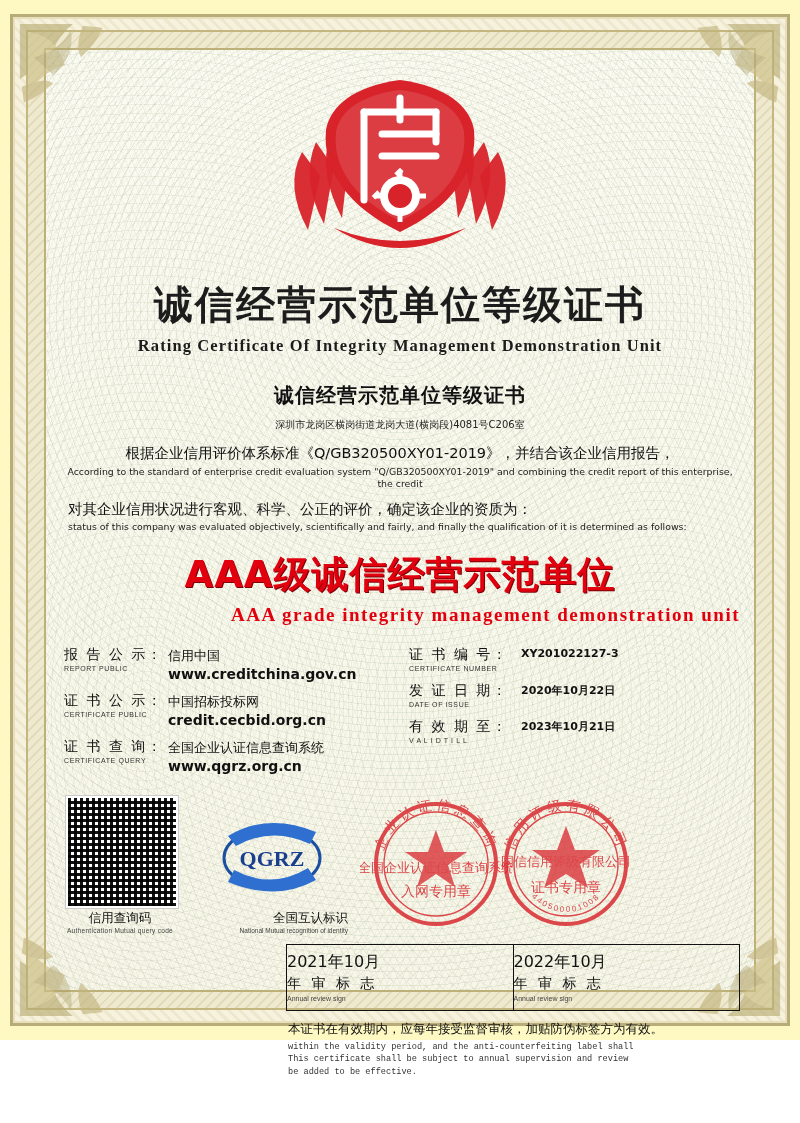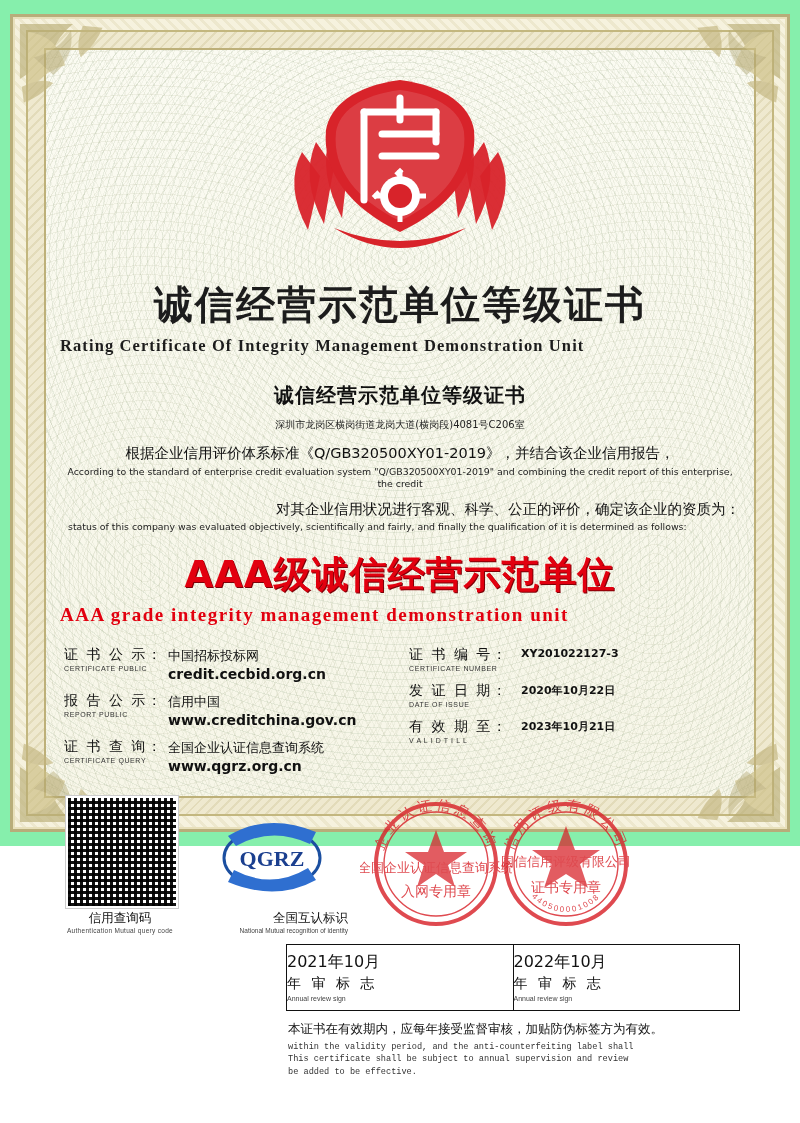--- a/index.html
+++ b/index.html
@@ -11,22 +11,22 @@
     width: 800px;
     height: 1123px;
     font-family: "Liberation Sans", sans-serif;
     overflow: hidden;
   }
 
   
   .page {
     position: relative;
     width: 800px;
-    height: 846px;
-    background: #86efac;
+    height: 1040px;
+    background: #fef9c3;
   }
 
   
   .border-outer {
     position: absolute;
     left: 10px; top: 14px; right: 10px; bottom: 14px;
     border: 3px solid #b8ad7a;
     background:
       repeating-linear-gradient(45deg, rgba(190,178,120,0.16) 0 3px, rgba(255,255,255,0) 3px 8px),
       linear-gradient(#f6f2de, #f6f2de);
@@ -90,20 +90,21 @@
   .title-cn {
     text-align: center;
     font-family: "DejaVu Sans", "Liberation Sans", sans-serif;
     font-size: 39px;
     font-weight: 700;
     letter-spacing: 2px;
     color: #1c1c1c;
     margin-top: 10px;
   }
   .title-en {
+    text-align: center;
     font-family: "Liberation Serif", serif;
     font-size: 16.5px;
     font-weight: 700;
     letter-spacing: 1.1px;
     color: #1c1c1c;
     margin-top: 4px;
   }
 
   .company {
     text-align: center;
@@ -139,21 +140,21 @@
     color: #222;
     text-align: center;
     margin-top: 2px;
     line-height: 1.3;
   }
   .para2 { margin-top: 10px; padding-left: 8px; }
   .para2 .cn {
     font-family: "DejaVu Sans", "Liberation Sans", sans-serif;
     font-size: 14.5px;
     color: #111;
-    text-align: right;
+    text-align: left;
   }
   .para2 .en {
     font-family: "DejaVu Sans", "Liberation Sans", sans-serif;
     font-size: 9.4px;
     color: #222;
     text-align: left;
     margin-top: 2px;
   }
 
   
@@ -161,21 +162,21 @@
     text-align: center;
     margin-top: 18px;
     font-family: "DejaVu Sans", "Liberation Sans", sans-serif;
     font-size: 37px;
     font-weight: 700;
     color: #e2000f;
     letter-spacing: 1px;
     text-shadow: 1px 1px 0 #7e0008;
   }
   .grade-en {
-    text-align: left;
+    text-align: right;
     margin-top: 4px;
     font-family: "Liberation Serif", serif;
     font-size: 19px;
     font-weight: 700;
     color: #e2000f;
     letter-spacing: 1.5px;
   }
 
   
   .info {
@@ -467,37 +468,37 @@
     </div>
 
     <div class="grade-cn">AAA级诚信经营示范单位</div>
     <div class="grade-en">AAA grade integrity management demonstration unit</div>
 
     <div class="info">
       <div class="info-col">
 
         <div class="row">
           <div class="lbl">
+            <div class="cn">报 告 公 示：</div>
+            <div class="en">REPORT PUBLIC</div>
+          </div>
+          <div class="val">
+            <div class="line1">信用中国</div>
+            <div class="url">www.creditchina.gov.cn</div>
+          </div>
+        </div>
+
+        <div class="row">
+          <div class="lbl">
             <div class="cn">证 书 公 示：</div>
             <div class="en">CERTIFICATE PUBLIC</div>
           </div>
           <div class="val">
             <div class="line1">中国招标投标网</div>
             <div class="url">credit.cecbid.org.cn</div>
-          </div>
-        </div>
-
-        <div class="row">
-          <div class="lbl">
-            <div class="cn">报 告 公 示：</div>
-            <div class="en">REPORT PUBLIC</div>
-          </div>
-          <div class="val">
-            <div class="line1">信用中国</div>
-            <div class="url">www.creditchina.gov.cn</div>
           </div>
         </div>
 
         <div class="row">
           <div class="lbl">
             <div class="cn">证 书 查 询：</div>
             <div class="en">CERTIFICATE QUERY</div>
           </div>
           <div class="val">
             <div class="line1">全国企业认证信息查询系统</div>

